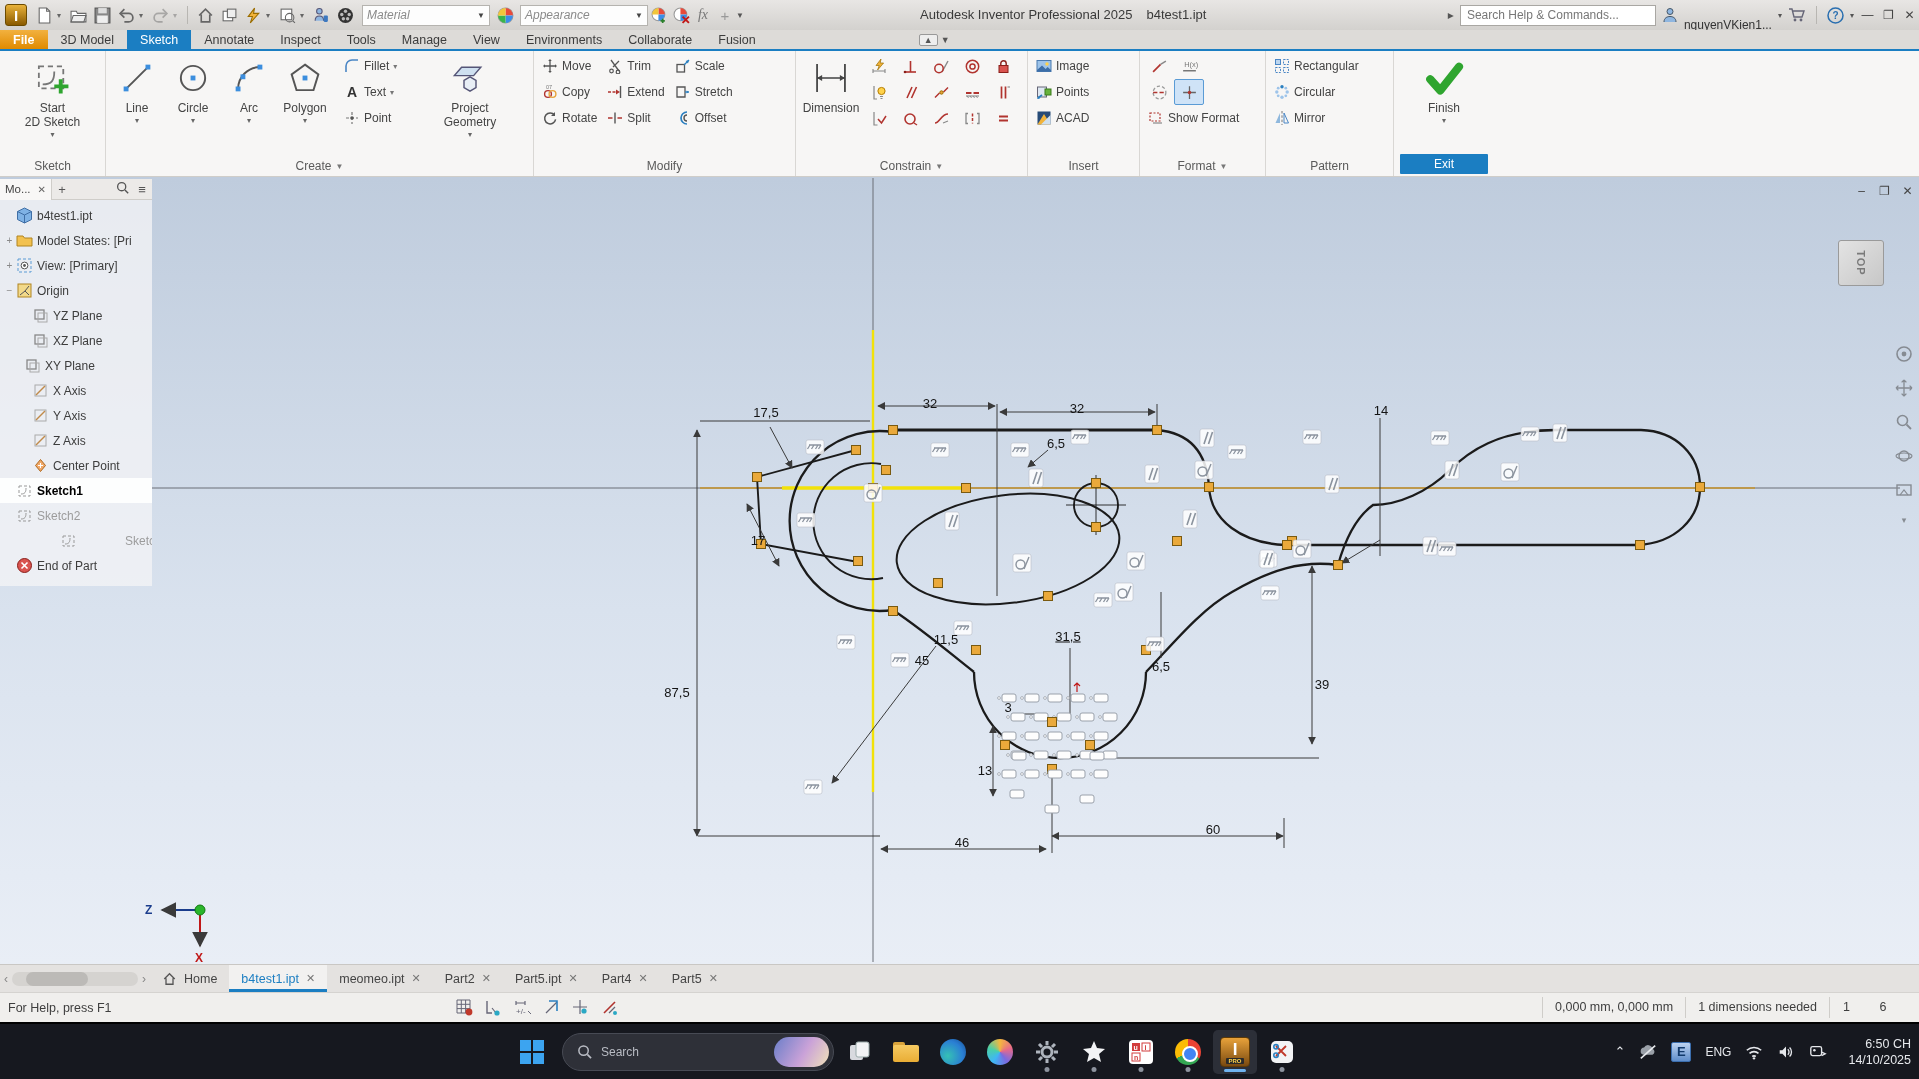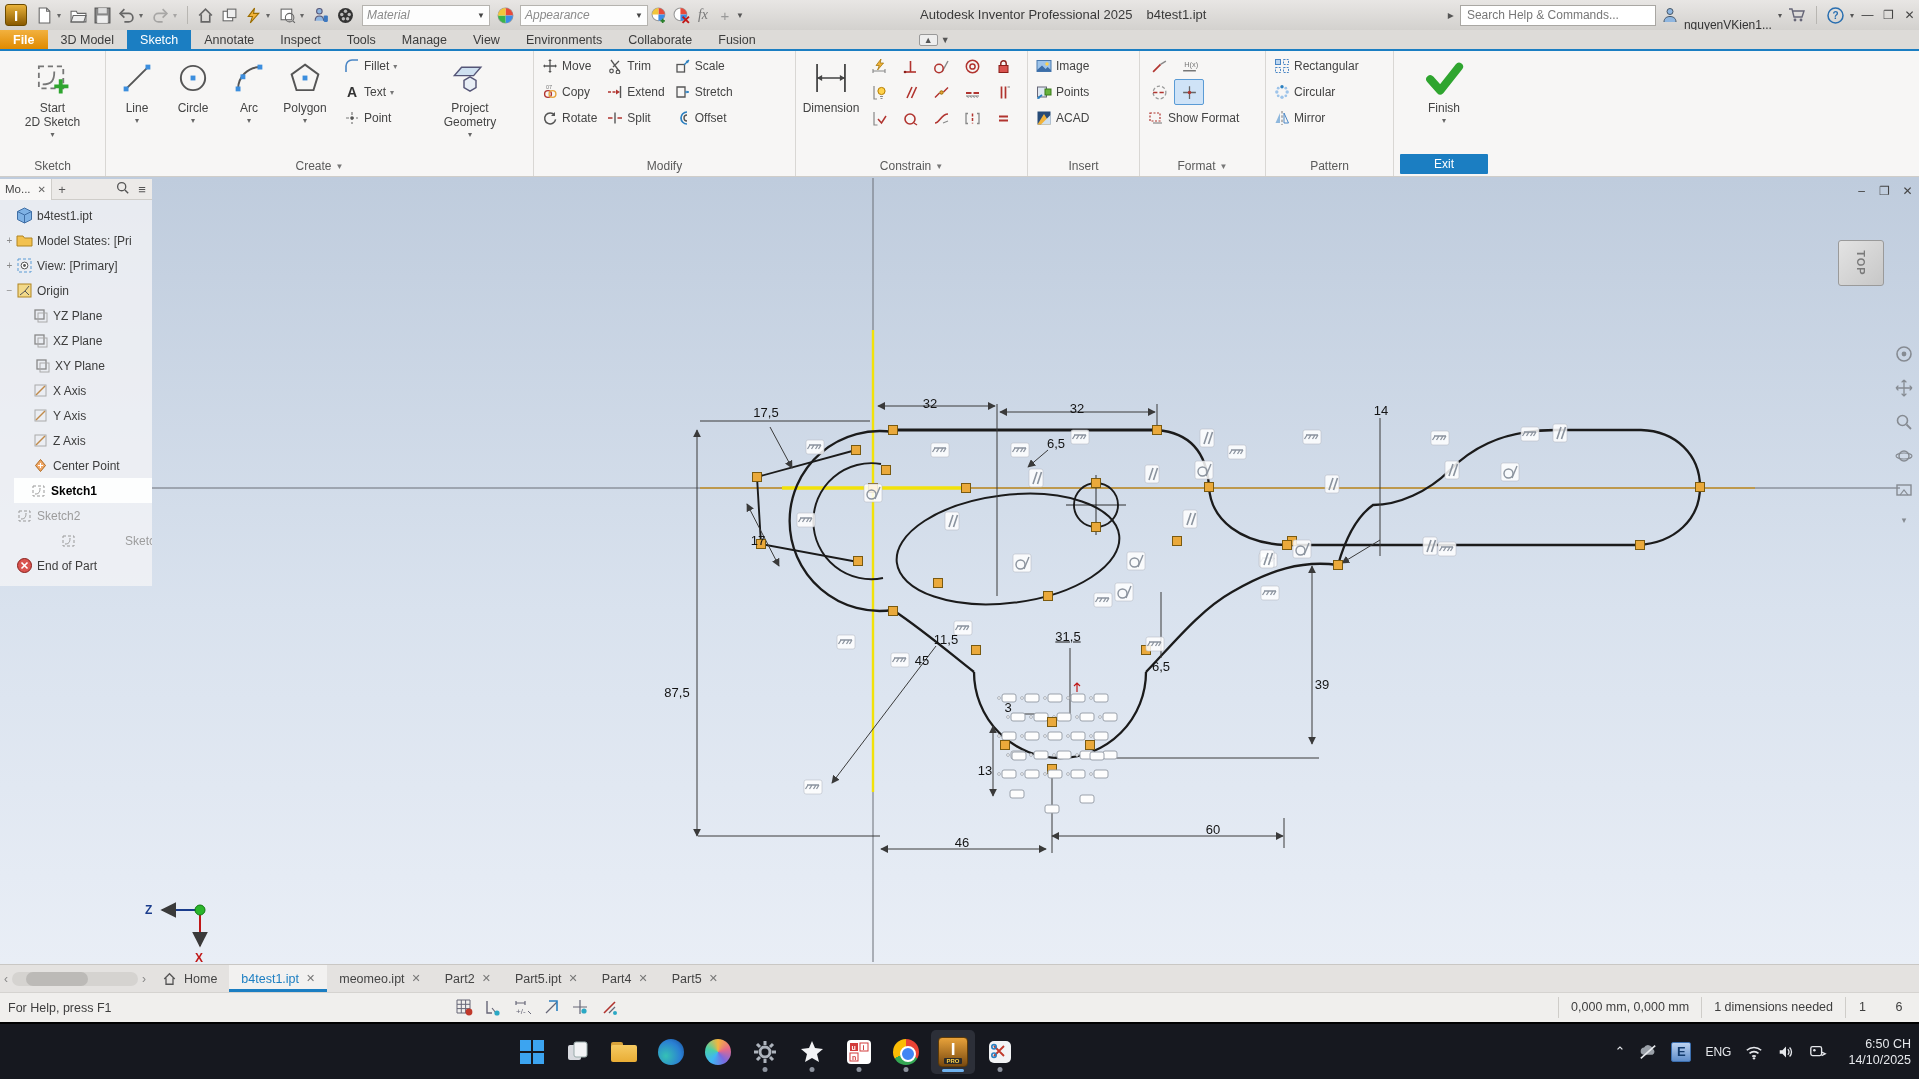--- a/index.html
+++ b/index.html
@@ -81,42 +81,42 @@
   #browser { position:absolute; left:0; top:179px; width:152px; z-index:5; }
   #browser-header { height:21px; display:flex; align-items:center; background:#eceae8; border-bottom:1px solid #cfcdc9; }
   #browser-tab { width:52px; height:21px; background:#f8f7f6; border-right:1px solid #cfcdc9;
     display:flex; align-items:center; justify-content:space-between; padding:0 5px; font-size:11.5px; color:#444; }
   #browser-tab .x { color:#666; font-size:10px; }
   .bh-btn { width:20px; text-align:center; color:#555; font-size:13px; }
   #browser-body { background:rgba(243,244,246,0.78); padding:3px 0 8px 0; }
   .trow { height:25px; display:flex; align-items:center; font-size:12px; color:#3d3d3d; white-space:nowrap; overflow:hidden; }
   .trow .exp { width:11px; text-align:center; color:#8a8a8a; font-size:10px; flex:none; }
   .trow .ticon { width:17px; height:17px; margin:0 4px 0 1px; flex:none; }
-  .trow.sel { background:rgba(255,255,255,0.9); font-weight:bold; color:#000;margin-left:14px; }
+  .trow.sel { background:rgba(255,255,255,0.9); font-weight:bold; color:#000; }
   .trow.dis { color:#9c9c9c; }
 
   
   #doctabs { position:absolute; left:0; top:964px; width:1919px; height:28px; background:#e4e2e0;
     border-top:1px solid #c9c7c4; display:flex; align-items:stretch; z-index:10; }
   #tab-scroll { width:150px; display:flex; align-items:center; gap:4px; padding:0 4px; color:#888; }
   #tab-scroll .track { flex:1; height:14px; background:#d5d3d0; border-radius:7px; position:relative; }
   #tab-scroll .thumb { position:absolute; left:14px; top:0; width:62px; height:14px; background:#bcbab7; border-radius:7px; }
   .dtab { display:flex; align-items:center; gap:7px; padding:0 12px; font-size:12.5px; color:#444; position:relative; }
   .dtab .x { color:#777; font-size:11px; }
   .dtab.active { background:#f2f1f0; color:#1b7ec2; }
   .dtab.active .bar { position:absolute; left:0; bottom:0; width:100%; height:3px; background:#1b7ec2; }
   .dtab .home { width:15px; height:14px; }
 
   
   #statusbar { position:absolute; left:0; top:992px; width:1919px; height:30px; background:#f0efed;
     display:flex; align-items:center; z-index:10; font-size:12.5px; color:#3e3e3e; border-top:1px solid #d5d3d0; }
   #status-help { margin-left:8px; }
   #status-icons { position:absolute; left:455px; display:flex; gap:10px; align-items:center; }
   #status-icons svg { width:19px; height:19px; }
-  #status-right { position:absolute; right:0; display:flex; align-items:center; height:100%;margin-left:44px; }
+  #status-right { position:absolute; right:16px; display:flex; align-items:center; height:100%;margin-left:44px; }
   .sseg { padding:0 12px; border-left:1px solid #cfcdc9; height:70%; display:flex; align-items:center; }
 
   
   #taskbar { position:absolute; left:0; top:1022px; width:1919px; height:57px; background:#16181f;
     display:flex; align-items:center; z-index:20; border-top:2px solid #000; }
   .tb-start { width:40px; height:40px; margin-left:512px; display:flex; align-items:center; justify-content:center; }
   #tb-search { width:272px; height:38px; margin-left:10px; border-radius:19px; background:#2e3038;
     border:1px solid #474a54; display:flex; align-items:center; padding:0 4px 0 14px; color:#b9bcc4; gap:9px; }
   #tb-search .simg { margin-left:auto; width:55px; height:30px; border-radius:15px;
     background:linear-gradient(120deg,#6a7ec9,#caa2d8 55%,#f0e2b8); }
@@ -1089,21 +1089,21 @@
         <span>YZ Plane</span>
       </div>
       <div class="trow" style="padding-left: 20px;">
         <span class="exp"></span>
         <span class="ticon"><svg viewBox="0 0 17 17">
             <rect x="3" y="3" width="9" height="9" fill="none" stroke="#888" stroke-width="1.3"></rect>
             <rect x="6" y="6" width="9" height="9" fill="none" stroke="#aaa"></rect>
           </svg></span>
         <span>XZ Plane</span>
       </div>
-      <div class="trow" style="padding-left: 22px;">
+      <div class="trow" style="padding-left: 12px;">
         <span class="exp"></span>
         <span class="ticon"><svg viewBox="0 0 17 17">
             <rect x="3" y="3" width="9" height="9" fill="none" stroke="#888" stroke-width="1.3"></rect>
             <rect x="6" y="6" width="9" height="9" fill="none" stroke="#aaa"></rect>
           </svg></span>
         <span>XY Plane</span>
       </div>
       <div class="trow" style="padding-left: 20px;">
         <span class="exp"></span>
         <span class="ticon"><svg viewBox="0 0 17 17">
@@ -1254,20 +1254,28 @@
 </div>
 
 <div id="taskbar">
   <div class="tb-start">
     <svg width="26" height="26" viewBox="0 0 26 26">
         <rect x="1" y="1" width="11" height="11" fill="#3ca4f0"></rect>
         <rect x="14" y="1" width="11" height="11" fill="#3ca4f0"></rect>
         <rect x="1" y="14" width="11" height="11" fill="#3ca4f0"></rect>
         <rect x="14" y="14" width="11" height="11" fill="#3ca4f0"></rect>
       </svg>
+  </div>
+  <div id="tb-search">
+    <svg width="15" height="15" viewBox="0 0 16 16">
+        <circle cx="7" cy="7" r="5" fill="none" stroke="#b9bcc4" stroke-width="1.6"></circle>
+        <path d="M11 11l4 4" stroke="#b9bcc4" stroke-width="1.8"></path>
+      </svg>
+    <span>Search</span>
+    <span class="simg"></span>
   </div>
   <div class="tbicon">
     <svg width="25" height="25" viewBox="0 0 25 25">
         <rect x="3" y="6" width="13" height="15" rx="2" fill="#d8dadf"></rect>
         <rect x="9" y="3" width="13" height="15" rx="2" fill="#f2f3f5" stroke="#9aa"></rect>
       </svg>
   </div>
   <div class="tbicon">
       <span class="folder-ic"></span>
     </div>

